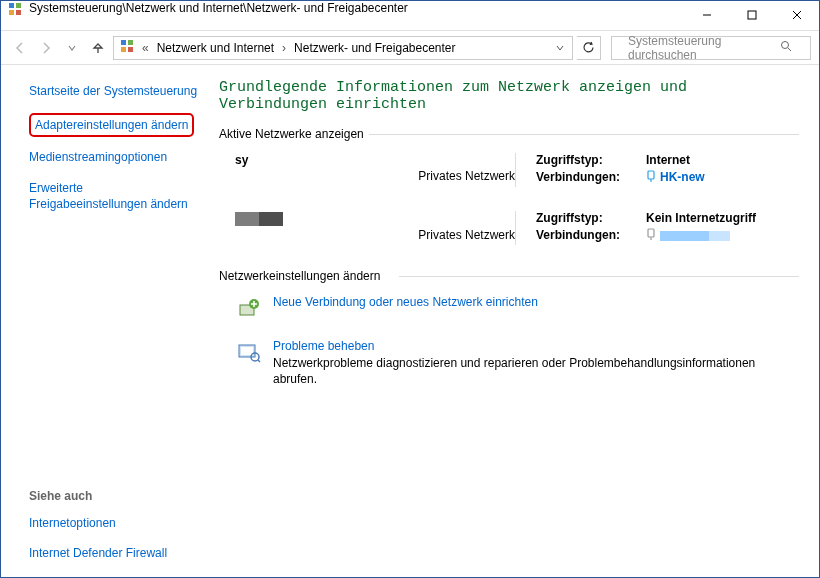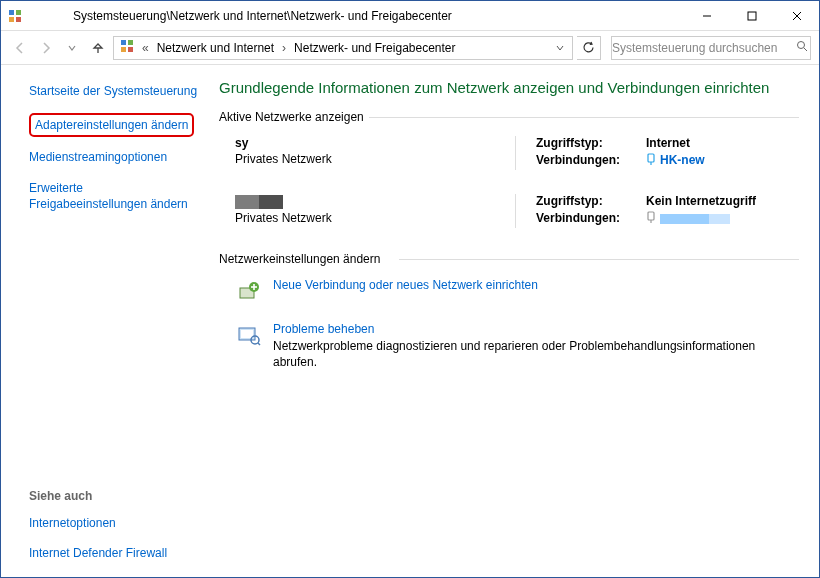--- a/index.html
+++ b/index.html
@@ -12,24 +12,23 @@
     background: #fff;
     border: 1px solid #2b579a;
     overflow: hidden;
     display: flex;
     flex-direction: column;
   }
   
   .titlebar {
     height: 30px;
     display: flex;
-    align-items: center;
+    align-items: flex-start;
     padding-left: 6px;
     border-bottom: 1px solid #e0e0e0;
-    gap: 44px;
   }
   .titlebar .appicon { width:16px; height:16px; margin-right:6px; display:flex; align-items:center; justify-content:center;}
   .titlebar .title { flex:1; font-size:12px; }
   .winbtns { display:flex; }
   .winbtn { width:45px; height:28px; display:flex; align-items:center; justify-content:center; color:#000; }
   
   .addrrow {
     height: 34px;
     display:flex;
     align-items:center;
@@ -49,21 +48,21 @@
     gap:4px;
     font-size:12px;
   }
   .addrbox .crumb { color:#000; padding:0 2px;}
   .addrbox .sep { color:#555; padding:0 2px;}
   .addrbox .spacer { flex:1; }
   .addrbox .drop { color:#555; width:16px; text-align:center;}
   .refreshbtn { width:24px; height:24px; border:1px solid #ccc; border-left:none; display:flex; align-items:center; justify-content:center; color:#333;}
   .searchbox {
     width:200px; height:24px; border:1px solid #ccc;
-    display:flex; align-items:center; padding:0 0; color:#888; margin-left:6px;
+    display:flex; align-items:center; padding:0 16px; color:#888; margin-left:6px;
   }
   .searchbox span.ph { flex:1; font-size:12px; }
   .searchbox .sicon { color:#666; width:16px; text-align:center;}
   
   .content {
     flex:1;
     display:flex;
     overflow:hidden;
   }
   .leftpane {
@@ -93,20 +92,21 @@
   .mainpane {
     flex:1;
     padding: 14px 20px 10px 8px;
     overflow:auto;
   }
   h1.pagetitle {
     color:#0b6b2e;
     font-weight:normal;
     font-size:15px;
     margin-bottom:14px;
+    font-family:Liberation Mono, monospace;
   }
   .section-hdr {
     font-size:12px;
     color:#000;
     position:relative;
     margin-bottom:12px;
   }
   .section-hdr::after{
     content:"";
     position:absolute;
@@ -119,21 +119,21 @@
     margin-bottom:24px;
     padding-left:16px;
   }
   .netleft { width:280px; }
   .netleft .nm { font-weight:bold; font-size:12px; }
   .netleft .obscured {
     display:inline-block; width:48px; height:14px;
     background:linear-gradient(90deg,#7d7d7d 0 50%, #4e4e4e 50% 100%);
     vertical-align:middle;
   }
-  .netleft .type { font-size:12px; margin-top:2px;}
+  .netleft .type { font-size:12px; margin-top:2px;text-align:right;}
   .netright { flex:1; }
   .netright .row { display:flex; font-size:12px; margin-bottom:3px; align-items:center;font-weight:bold;}
   .netright .row .lbl { width:110px; }
   .netright .row .val { color:#000; }
   .netright .row a.val { color:#0066cc; text-decoration:none;}
   .netright .row .etheri { color:#2aa3e8; margin-right:4px; font-size:11px; }
   .netright .row .etheri.grey { color:#999; }
   .vdiv {
     width:1px; background:#ddd; margin-right:20px; align-self:stretch;
   }

